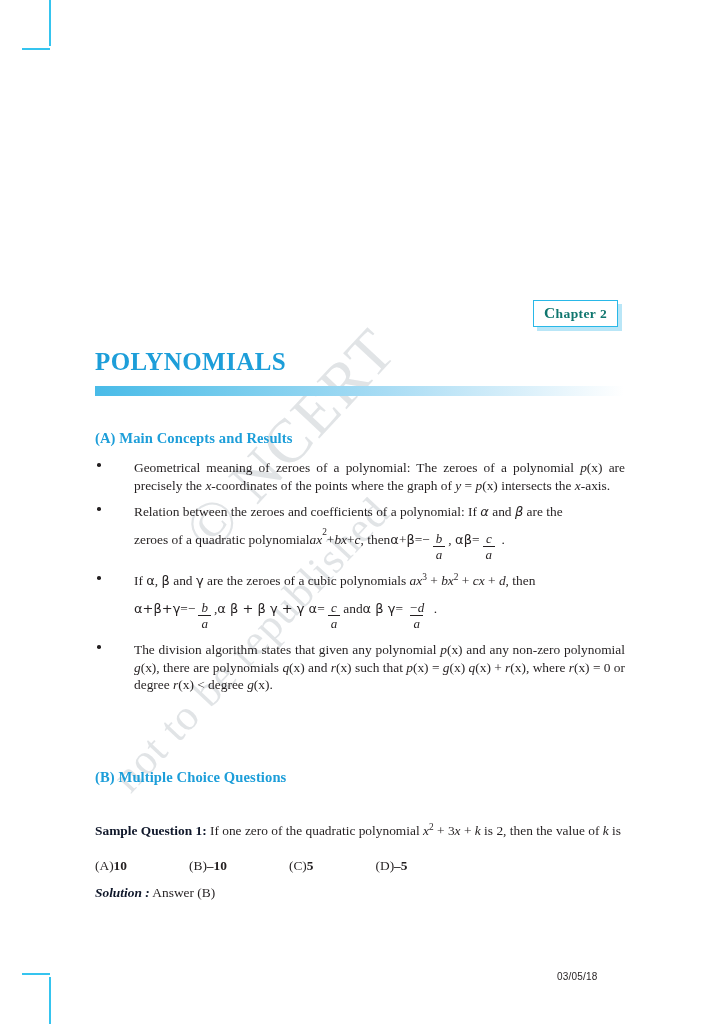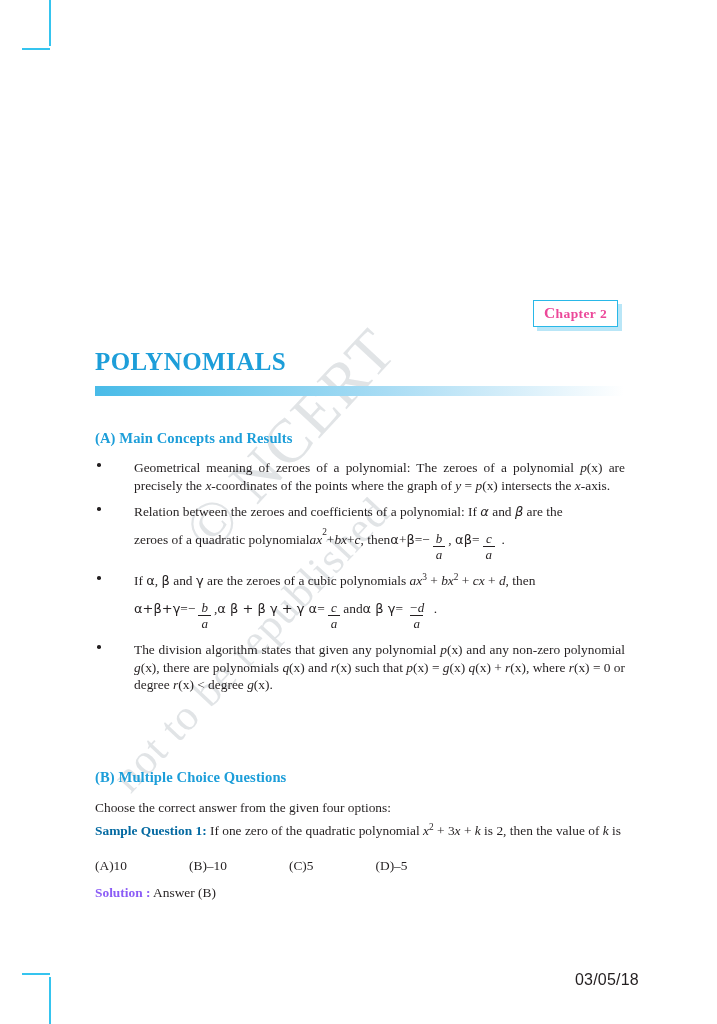--- a/index.html
+++ b/index.html
@@ -68,21 +68,21 @@
   .chapter-badge-wrap {
     position: absolute;
     left: 533px;
     top: 300px;
     z-index: 6;
   }
   .chapter-badge {
     position: relative;
     border: 1.6px solid #29b8e8;
     background: #ffffff;
-    color: #ec4899;
+    color: #0f766e;
     padding: 3px 10px 4px 10px;
     font-family: "Liberation Serif", serif;
     font-weight: bold;
     font-size: 13.5px;
     letter-spacing: .4px;
     box-shadow: 4px 4px 0 0 #b9e6f7;
     display: inline-block;
     text-align: right;
   }
   .chapter-badge .cap { font-size: 15.5px; }
@@ -172,44 +172,44 @@
   
   .para {
     position: absolute;
     left: 95px;
     font-size: 13.4px;
     line-height: 17.5px;
     width: 530px;
   }
   #choose { top: 799px; }
   #sq1 { top: 822px; text-align: justify; }
-  #sq1 .qlabel { color: #0369a1; font-weight: bold; }
+  #sq1 .qlabel { color: #0f172a; font-weight: bold; }
   #sol { top: 884px; }
-  #sol .slabel { color: #8b5cf6; font-weight: bold; }
+  #sol .slabel { color: #0f172a; font-weight: bold; font-style: italic; }
 
   .options {
     position: absolute;
     left: 95px;
     top: 858px;
     width: 530px;
     font-size: 13.4px;
   }
   .options table { border-collapse: collapse; }
   .options td { padding: 0; vertical-align: top; }
   .opt-key { padding-left: 22px; }
-  .opt-val { padding-left: 16px; }
+  .opt-val { padding-left: 16px; font-weight: bold; }
   .opt-gap { width: 62px; }
 
   
   .footer-date {
     position: absolute;
-    left: 575px;
+    left: 557px;
     top: 971px;
     font-family: "Liberation Sans", sans-serif;
-    font-size: 16px;
+    font-size: 10px;
     color: #231f20;
     letter-spacing: .2px;
   }
 </style>
 </head>
 <body>
 
 <div class="crop crop-tl-v"></div>
 <div class="crop crop-tl-h"></div>
 <div class="crop crop-bl-h"></div>
@@ -275,21 +275,20 @@
     <div class="bullet">
       <span class="dot"></span>
       <p class="line-just">
         <span>The division algorithm states that given any polynomial </span><i>p</i><span>(x)</span><span> and any non-zero polynomial </span><i>g</i><span>(x)</span><span>, there are polynomials </span><i>q</i><span>(x)</span><span> and </span><i>r</i><span>(x)</span><span> such that </span><i>p</i><span>(x)</span><span> = </span><i>g</i><span>(x)</span><span> </span><i>q</i><span>(x)</span><span> + </span><i>r</i><span>(x)</span><span>, where </span><i>r</i><span>(x)</span><span> = 0 or degree </span><i>r</i><span>(x)</span><span> &lt; degree </span><i>g</i><span>(x)</span><span>.</span>
       </p>
     </div>
   </div>
 
   <div class="sec-head" id="sec-b">(B) Multiple Choice Questions</div>
 
-  <div class="para" id="choose">Choose the correct answer from the given four options:</div>
 
   <div class="para" id="sq1">
     <span class="qlabel">Sample Question 1:</span><span> If one zero of the quadratic polynomial </span><i>x</i><sup>2</sup><span> + 3</span><i>x</i><span> + </span><i>k</i><span> is 2, then the value of </span><i>k</i><span> is</span>
   </div>
 
   <div class="options">
     <table>
       <tbody>
           <tr>
         <td class="opt-key">(A)</td>

